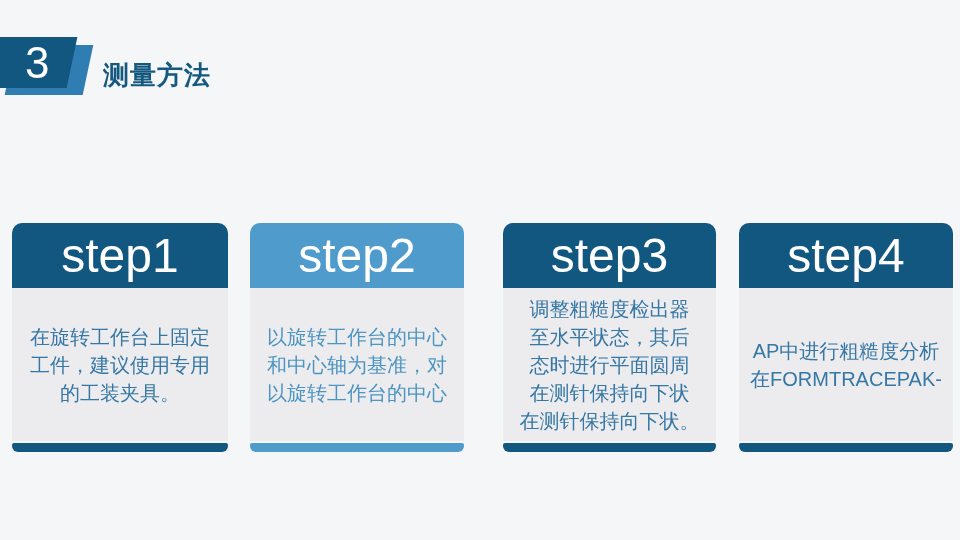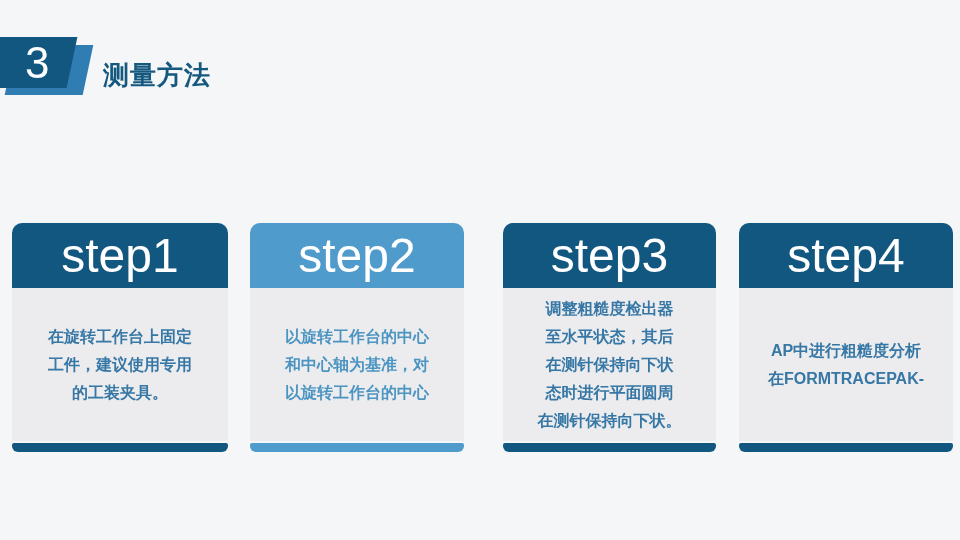--- a/index.html
+++ b/index.html
@@ -50,24 +50,23 @@
     font-weight:400;
   }
   .card-body {
     height:153px;
     background: var(--card-body-bg, #ECECEE);
     display:flex; flex-direction:column;
     align-items:center; justify-content:center;
     text-align:center;
   }
   .body-line {
-    font-size:16px;
+    font-size:20px;
     line-height:28px;
     white-space:nowrap;
-    font-weight:bold;
   }
   .card-bar {
     height:9px;
     margin-top:2px;
     border-radius:2px 2px 6px 6px;
   }
   .theme-dark .card-head, .theme-dark .card-bar { background: var(--primary-dark, #125780); }
   .theme-light .card-head, .theme-light .card-bar { background: var(--primary-light, #4F9BCB); }
   .theme-dark .body-line { color: var(--text-dark, #3677A5); }
   .theme-light .body-line { color: var(--text-light, #4C95C2); }
@@ -108,22 +107,22 @@
       <div class="body-line">以旋转工作台的中心</div>
     </div>
     <div class="card-bar"></div>
   </div>
 
   <div id="card-2" class="card theme-dark">
     <div class="card-head">step3</div>
     <div class="card-body">
       <div class="body-line">调整粗糙度检出器</div>
       <div class="body-line">至水平状态，其后</div>
+      <div class="body-line">态时进行平面圆周</div>
       <div class="body-line">在测针保持向下状</div>
-      <div class="body-line">态时进行平面圆周</div>
       <div class="body-line">在测针保持向下状。</div>
     </div>
     <div class="card-bar"></div>
   </div>
 
   <div id="card-3" class="card theme-dark">
     <div class="card-head">step4</div>
     <div class="card-body">
       <div class="body-line">AP中进行粗糙度分析</div>
       <div class="body-line">在FORMTRACEPAK-</div>

